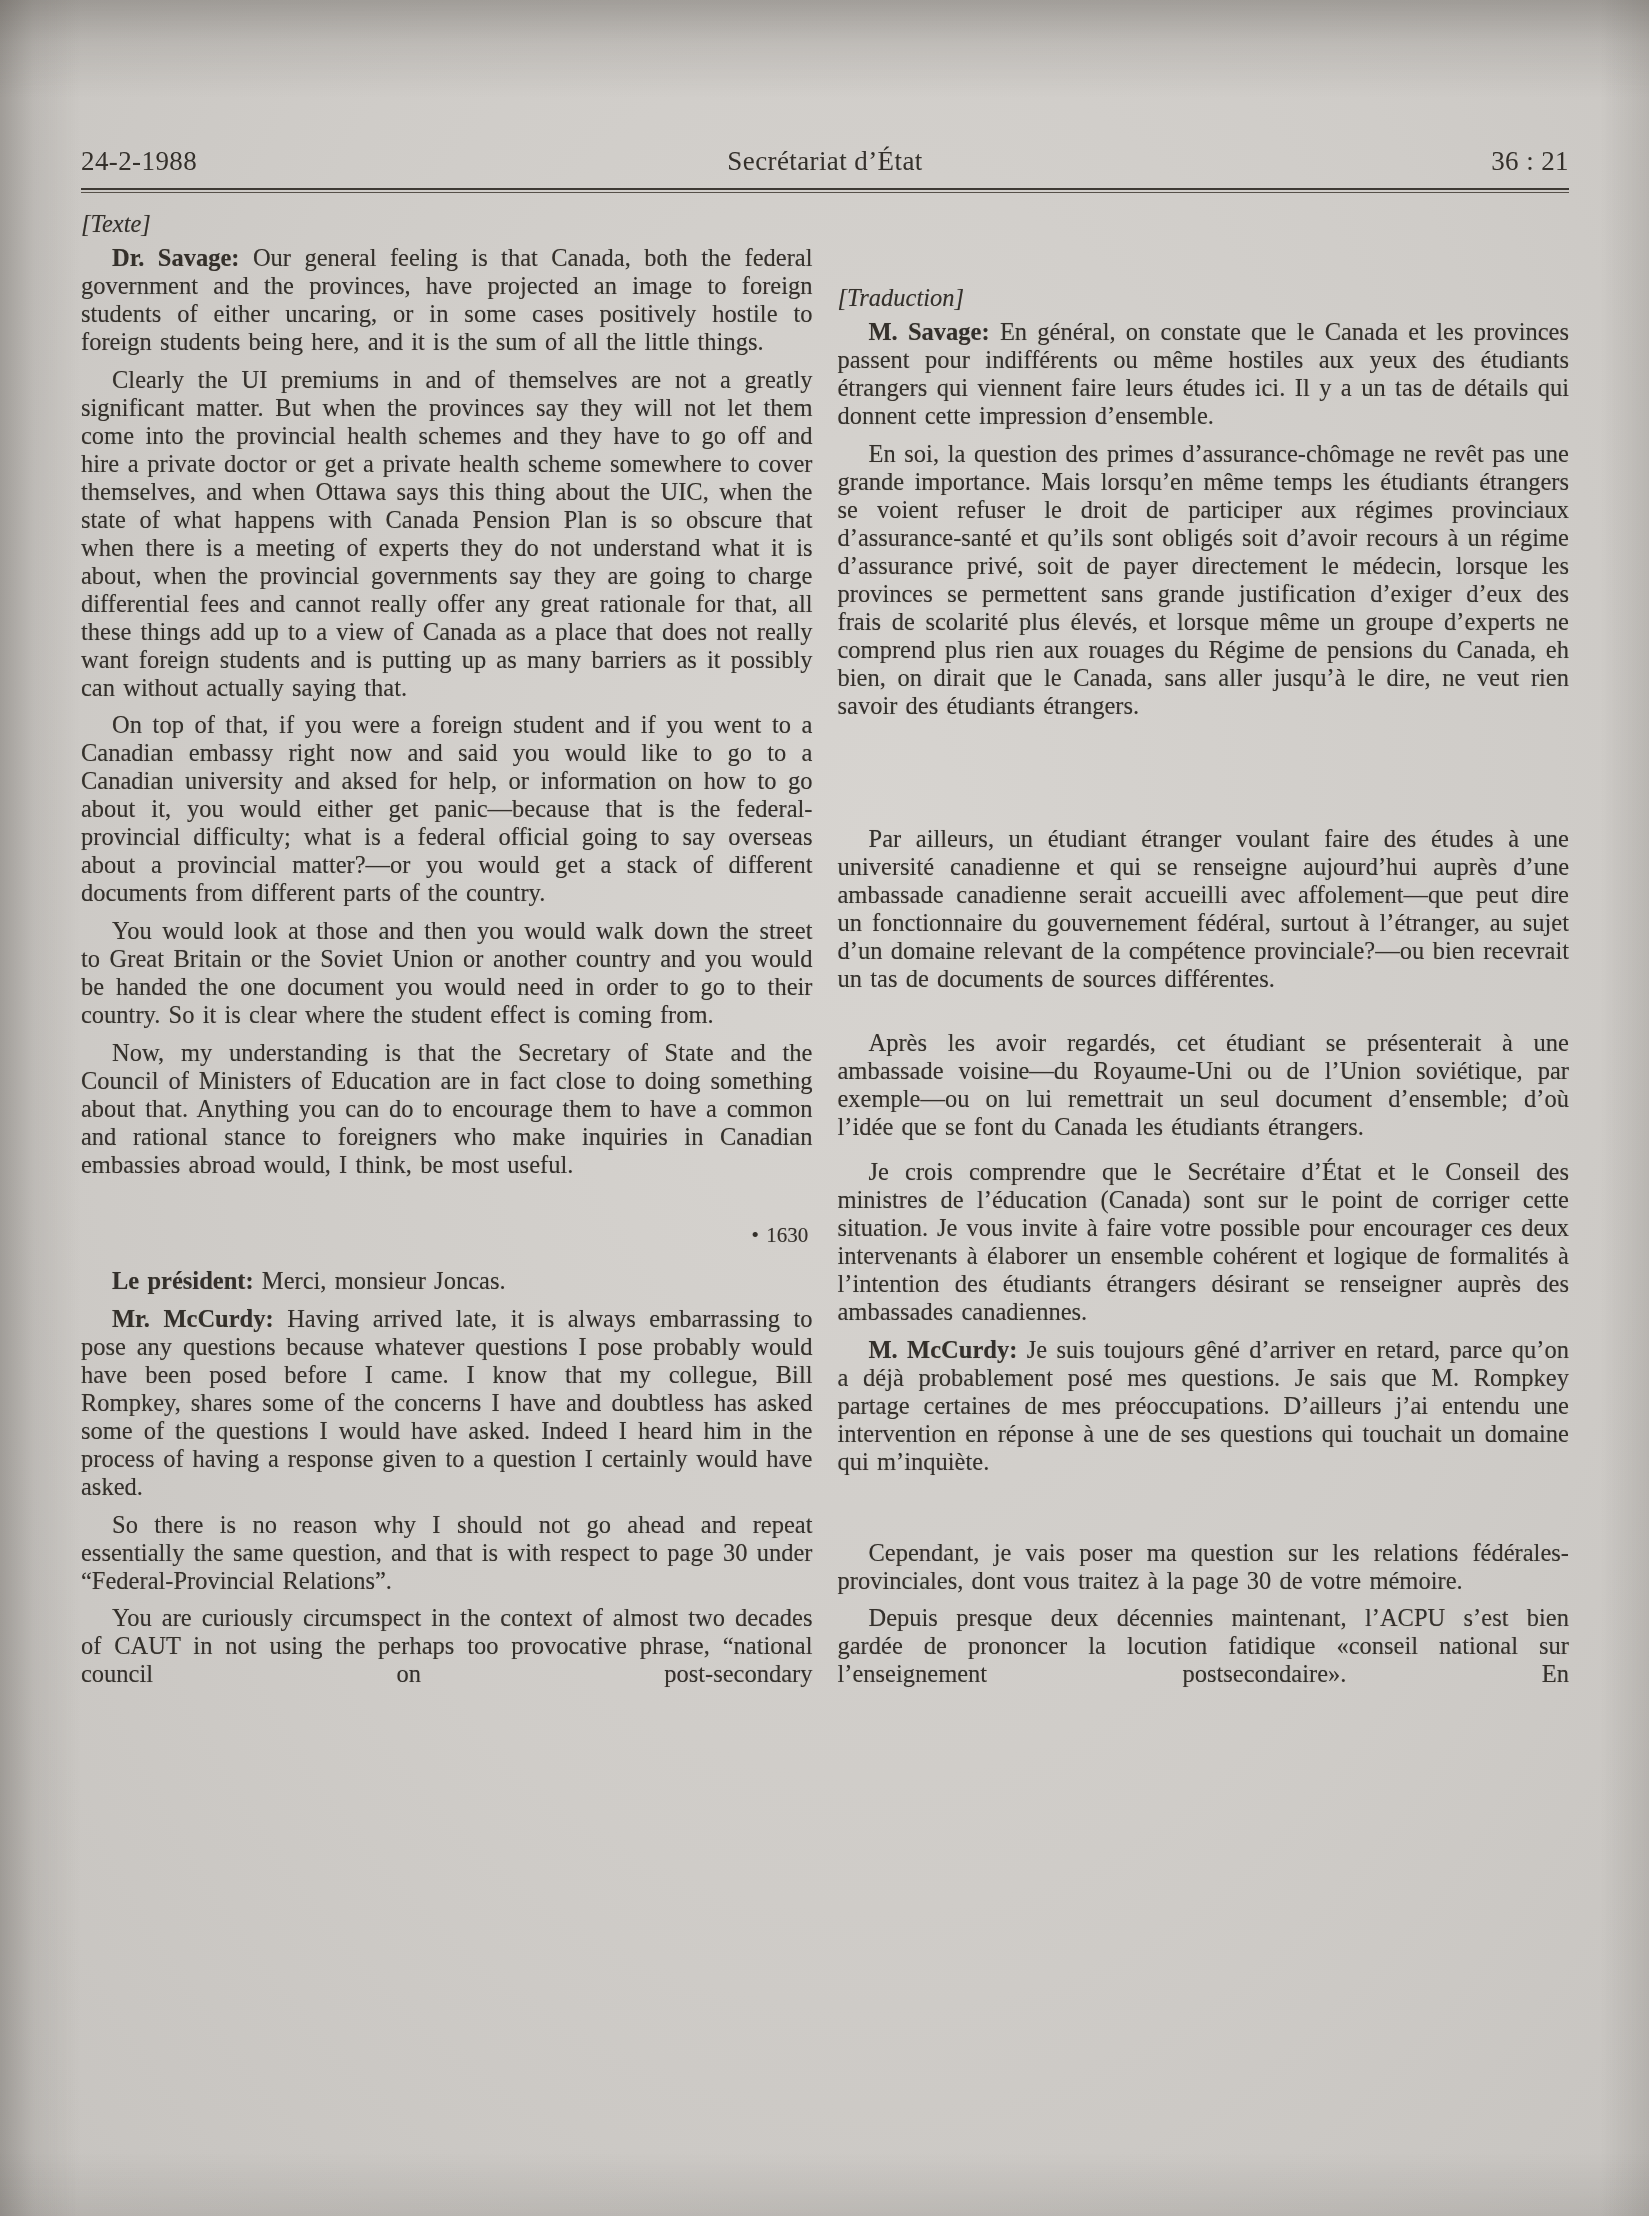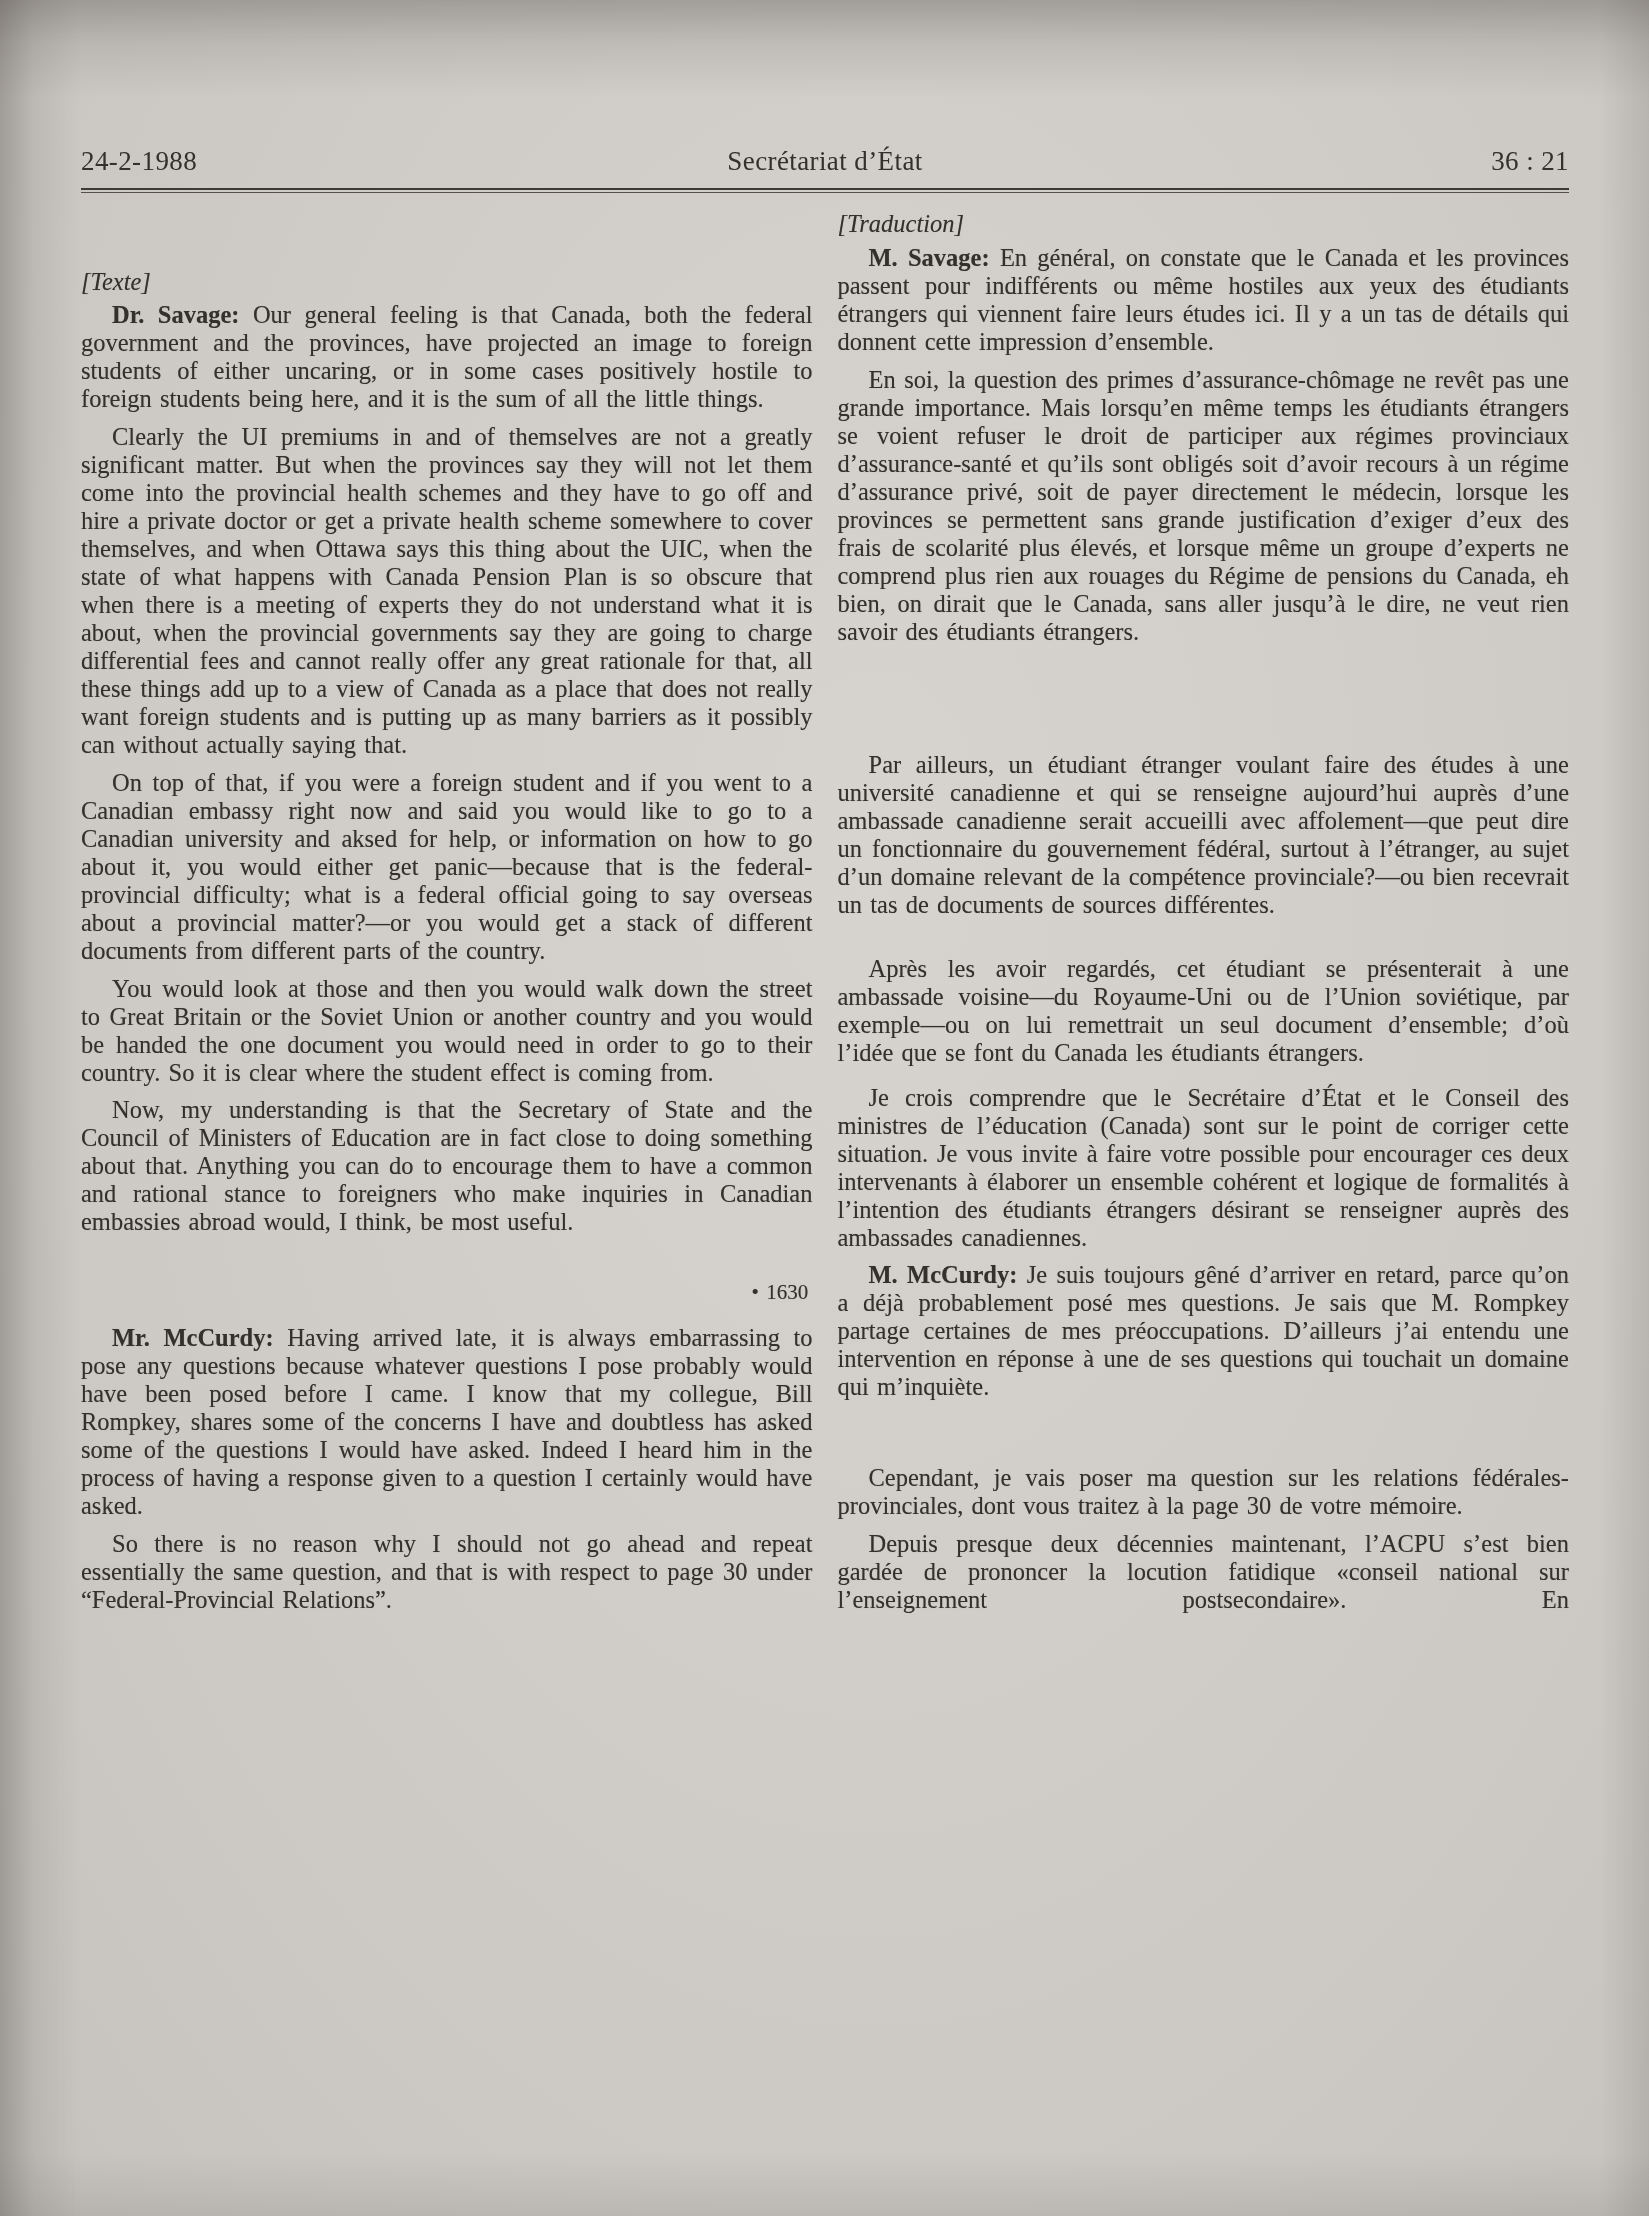--- a/index.html
+++ b/index.html
@@ -103,25 +103,32 @@
       <p>
         <span>You would look at those and then you would walk down the street to Great Britain or the Soviet Union or another country and you would be handed the one document you would need in order to go to their country. So it is clear where the student effect is coming from.</span>
       </p>
       <p>
         <span>Now, my understanding is that the Secretary of State and the Council of Ministers of Education are in fact close to doing something about that. Anything you can do to encourage them to have a common and rational stance to foreigners who make inquiries in Canadian embassies abroad would, I think, be most useful.</span>
       </p>
 
       <div class="time-marker">• 1630</div>
 
       <p>
+        <b class="speaker">Le président:</b>
+        <span>Merci, monsieur Joncas.</span>
+      </p>
+      <p>
         <b class="speaker">Mr. McCurdy:</b>
         <span>Having arrived late, it is always embarrassing to pose any questions because whatever questions I pose probably would have been posed before I came. I know that my collegue, Bill Rompkey, shares some of the concerns I have and doubtless has asked some of the questions I would have asked. Indeed I heard him in the process of having a response given to a question I certainly would have asked.</span>
       </p>
       <p>
         <span>So there is no reason why I should not go ahead and repeat essentially the same question, and that is with respect to page 30 under “Federal-Provincial Relations”.</span>
+      </p>
+      <p class="justify-last">
+        <span>You are curiously circumspect in the context of almost two decades of CAUT in not using the perhaps too provocative phrase, “national council on post-secondary</span>
       </p>
     </div>
 
     <div class="col">
       <p class="lang-tag">[Traduction]</p>
 
       <p>
         <b class="speaker">M. Savage:</b>
         <span>En général, on constate que le Canada et les provinces passent pour indifférents ou même hostiles aux yeux des étudiants étrangers qui viennent faire leurs études ici. Il y a un tas de détails qui donnent cette impression d’ensemble.</span>
       </p>

